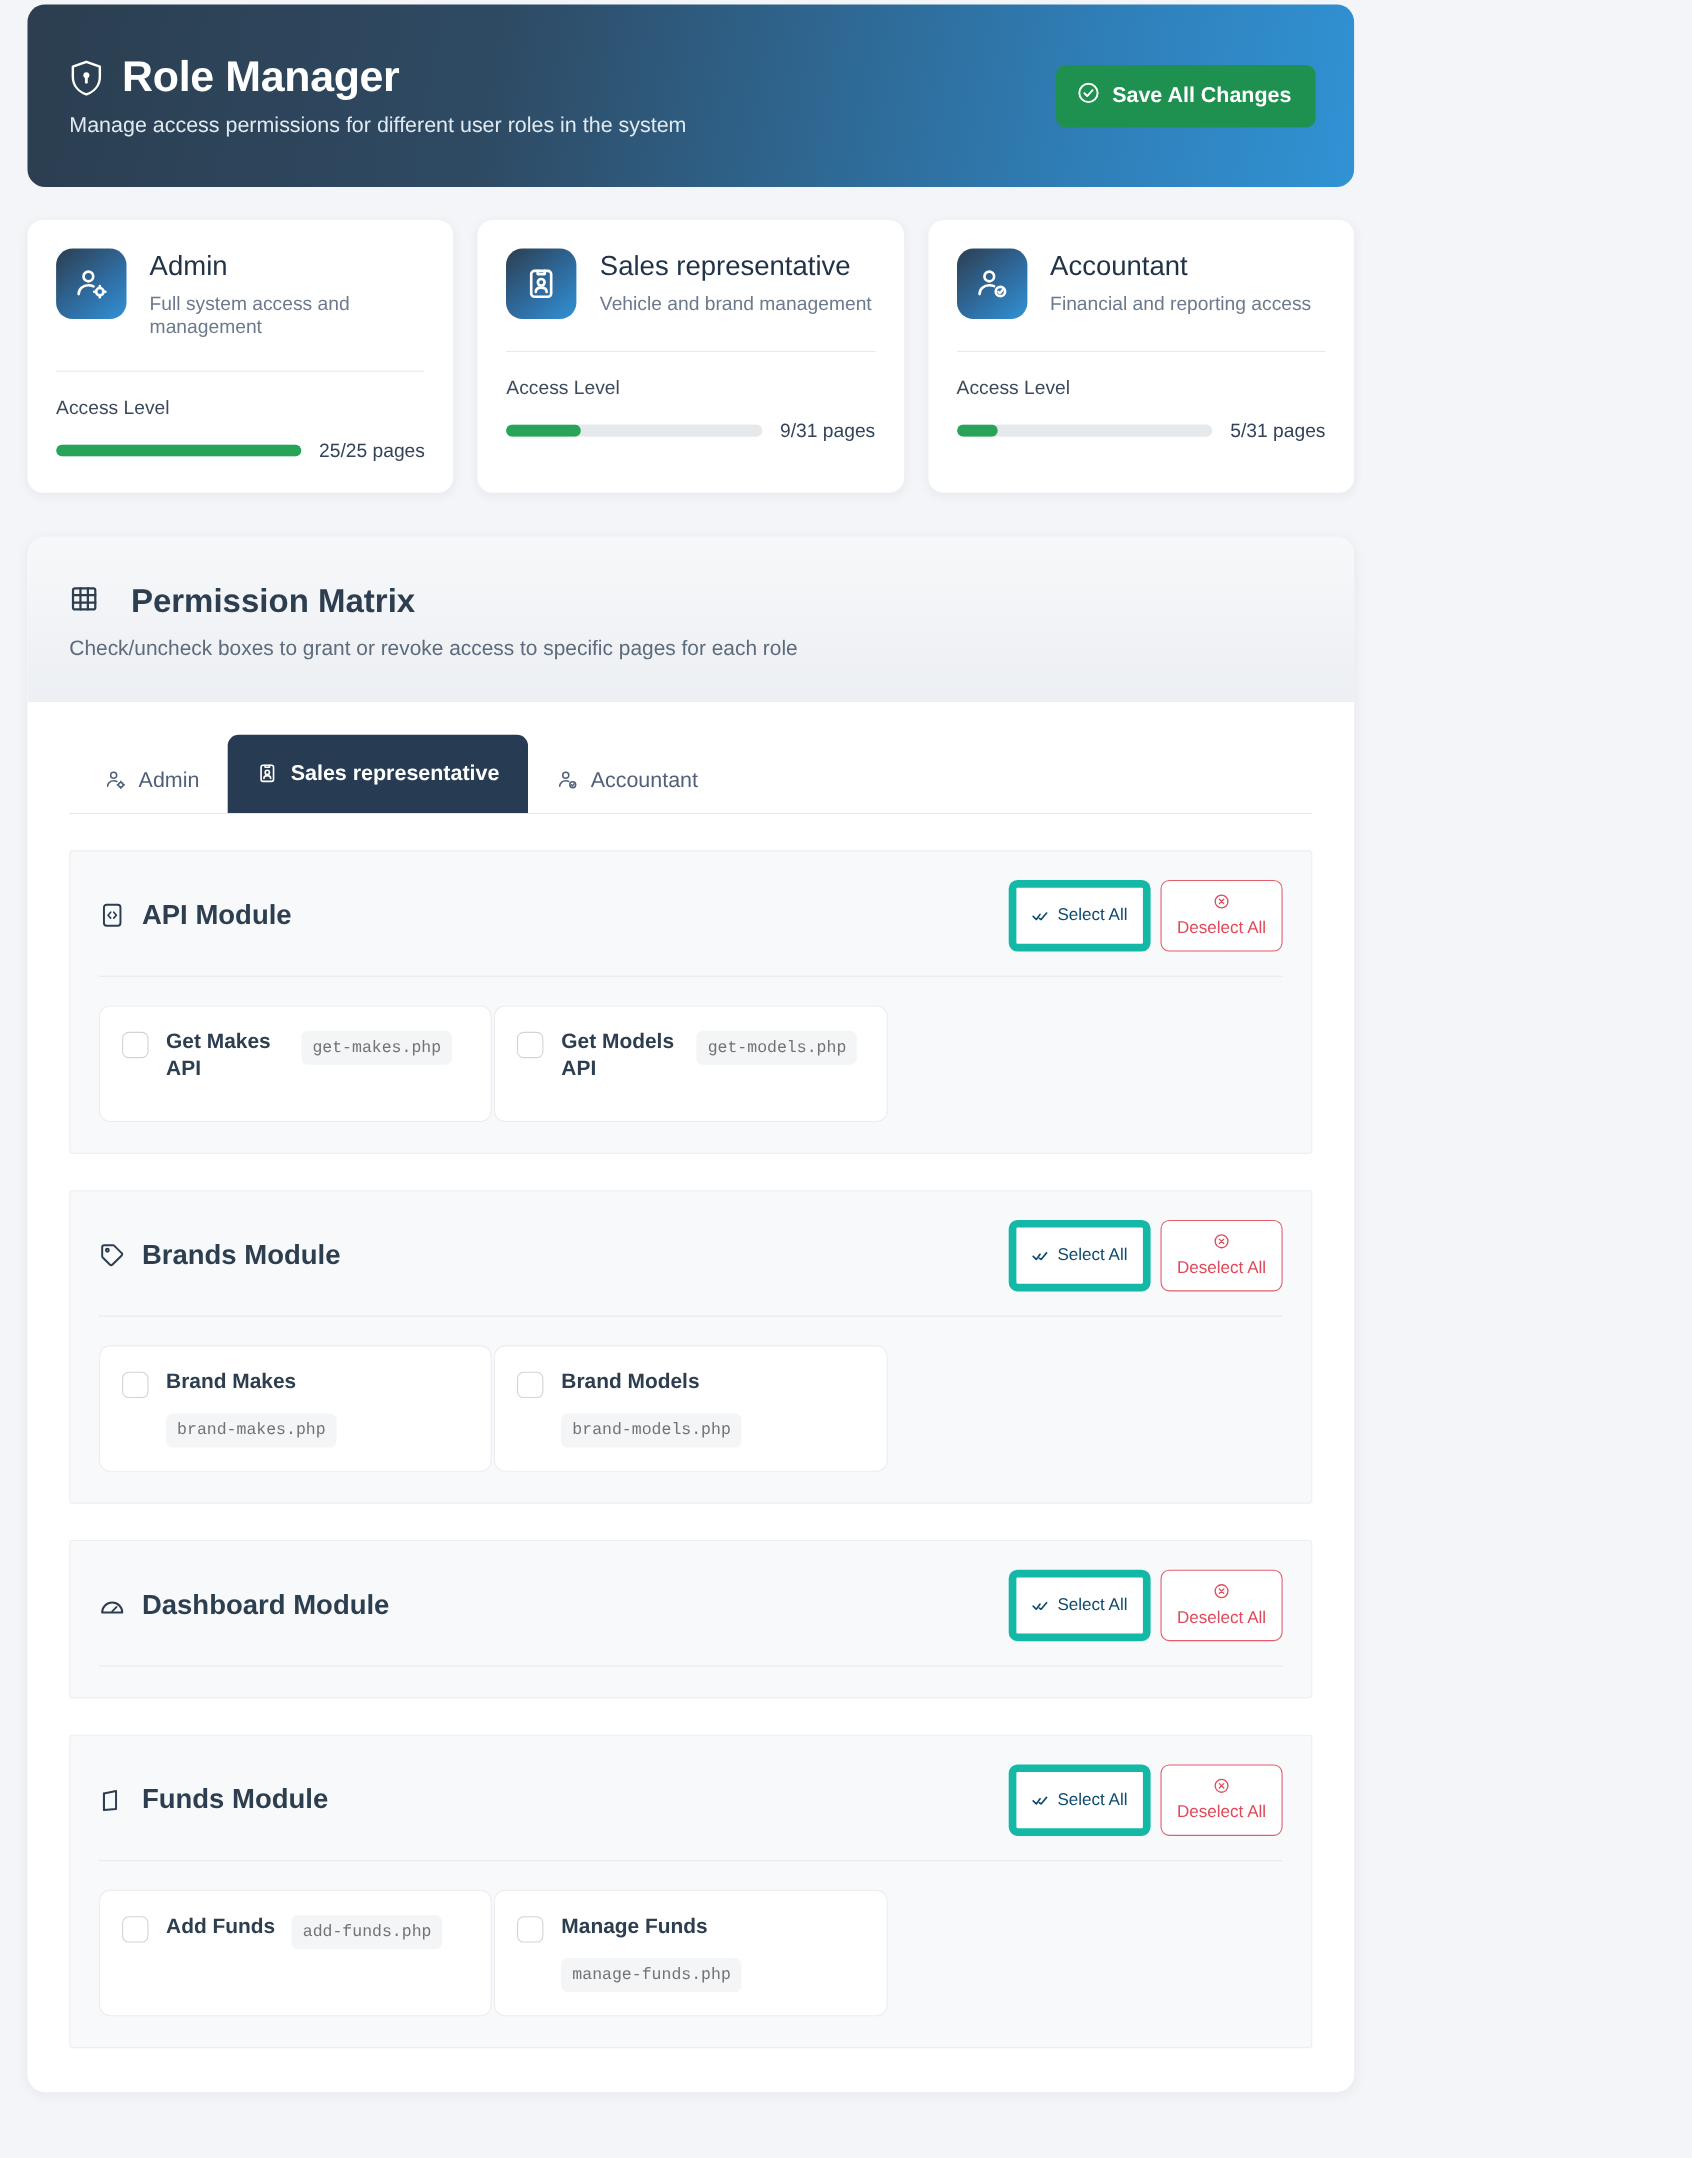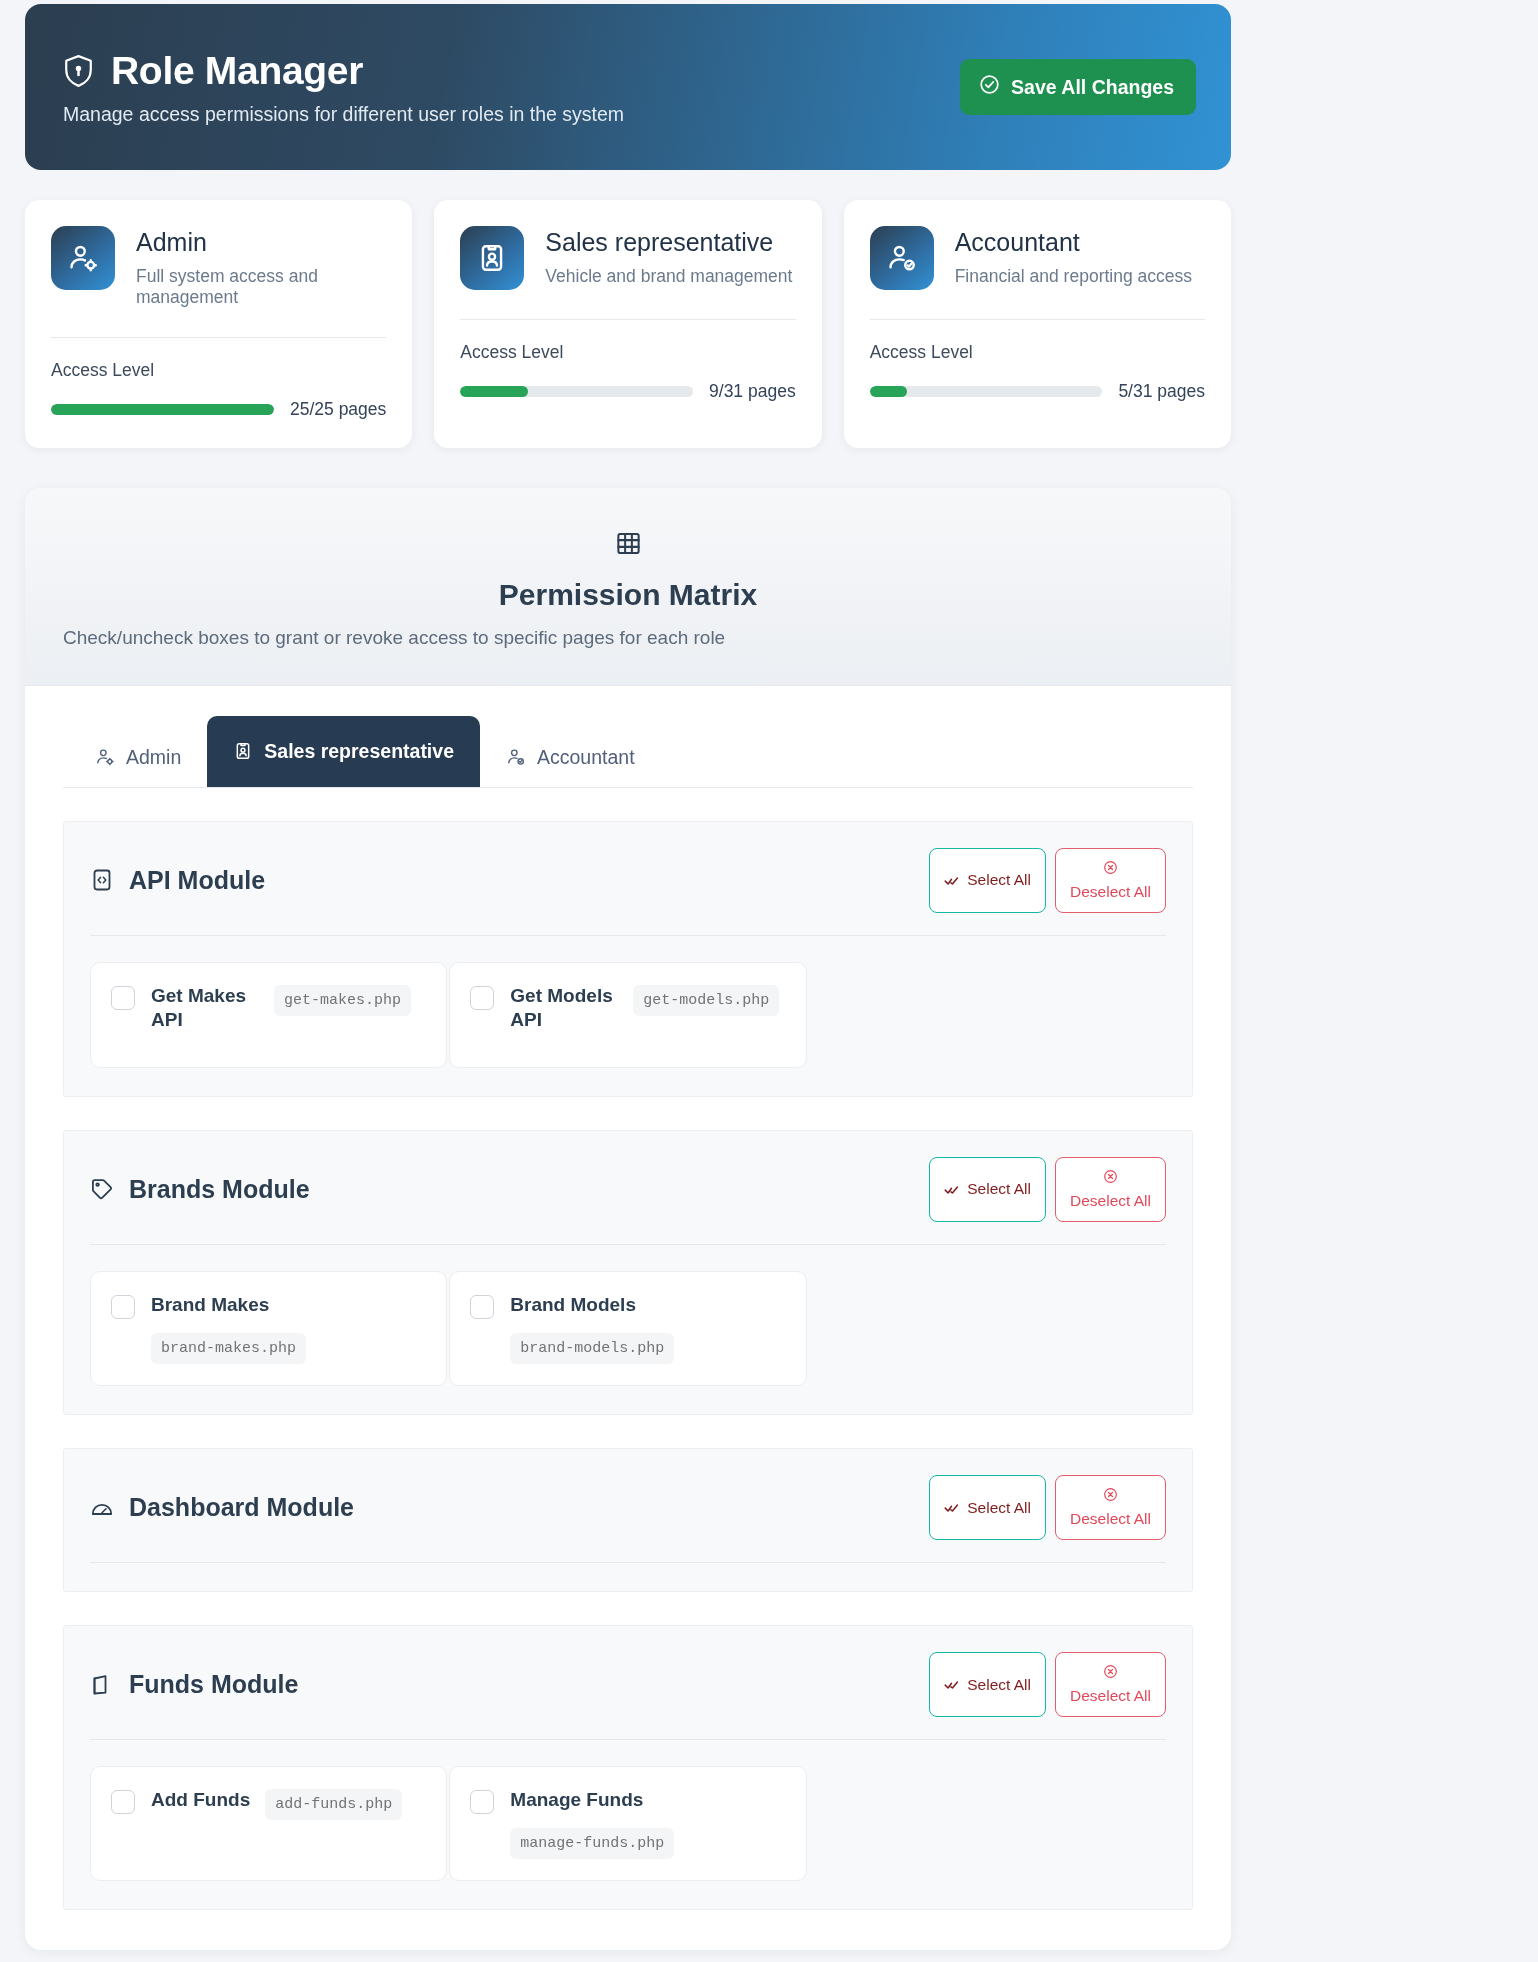--- a/index.html
+++ b/index.html
@@ -101,21 +101,21 @@
     border-radius: 16px;
     overflow: hidden;
     box-shadow: 0 2px 12px rgba(20,40,70,0.06);
     margin-bottom: 0;
   }
   .matrix-head {
     background: linear-gradient(180deg, #f7f8fa 0%, #eceff3 100%);
     padding: 42px 38px 36px 38px;
     border-bottom: 1px solid #e7eaee;
   }
-  .matrix-titlerow { display: flex; align-items: center; gap: 17px; flex-direction: column; }
+  .matrix-titlerow { display: flex; align-items: center; gap: 29px; }
   .matrix-title { font-size: 30px; font-weight: bold; color: #2c3e50; }
   .matrix-sub { font-size: 19px; color: #5d6b7c; margin-top: 15px; }
 
   .matrix-body { padding: 30px 38px 40px 38px; }
 
   
   .tabs {
     display: flex;
     align-items: flex-end;
     gap: 0;
@@ -158,21 +158,21 @@
   .btn-outline {
     background: #fff;
     font-size: 15.5px;
     border-radius: 8px;
     padding: 11px 14px;
     display: flex; align-items: center; gap: 8px;
     cursor: pointer;
     font-family: "Liberation Sans", sans-serif;
     white-space: nowrap;
   }
-  .btn-select { border: 1px solid #14b8a6; color: #7f1d1d; }
+  .btn-select { border: 7px solid #14b8a6; color: #0c4a6e; }
   .btn-deselect { border: 1px solid #e45d6a; color: #e1495a; flex-direction: column; }
   .btn-outline svg { width: 15px; height: 15px; display:block; }
 
   .perm-grid {
     display: grid;
     grid-template-columns: repeat(3, 1fr);
     gap: 2px;
     margin-top: 26px;
   }
   .perm-item {

